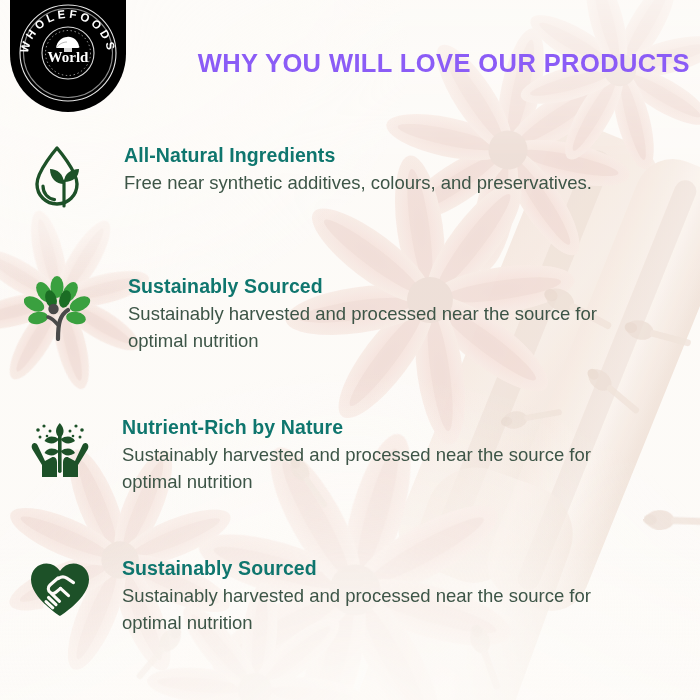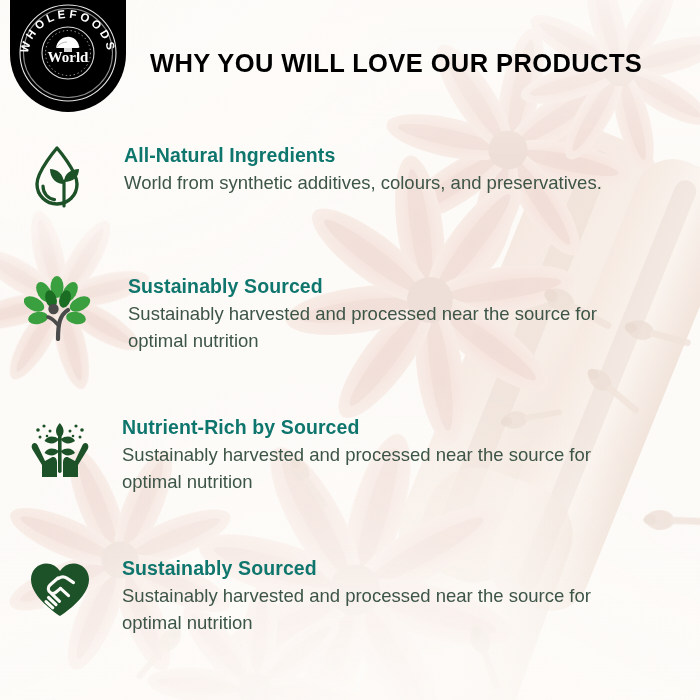--- a/index.html
+++ b/index.html
@@ -58,22 +58,22 @@
   
   #headline {
     position: absolute;
     left: 150px;
     top: 48px;
     width: 540px;
     z-index: 4;
     font-size: 25.5px;
     font-weight: 700;
     letter-spacing: 0.4px;
-    color: #000000;
-    text-align: left;
+    color: #8b5cf6;
+    text-align: right;
     line-height: 1.2;
     white-space: nowrap;
   }
 
   
   #features {
     position: absolute;
     left: 0;
     top: 130px;
     width: 700px;
@@ -266,21 +266,21 @@
         <svg width="62" height="66" viewBox="0 0 62 66" xmlns="http://www.w3.org/2000/svg">
           <path d="M26 4 C26 4 6 27 6 40 C6 51.5 14.9 60 26 60 C37.1 60 46 51.5 46 40 C46 27 26 4 26 4 Z" fill="none" stroke="#1d5128" stroke-width="3.4" stroke-linejoin="round"></path>
           <path d="M12 42 C12 49.5 17 54.5 23.5 55.6" fill="none" stroke="#1d5128" stroke-width="3.2" stroke-linecap="round"></path>
           <path d="M33 62 L33 37" stroke="#1d5128" stroke-width="3.2" stroke-linecap="round"></path>
           <path d="M33 40 C33 30 26 25 19 25 C19 34 25 40 33 40 Z" fill="#1d5128"></path>
           <path d="M33 38 C33 30 40 25 48 25 C48 33 42 38 33 38 Z" fill="#1d5128"></path>
         </svg>
       </div>
       <div class="feature-body">
         <p class="feature-title">All-Natural Ingredients</p>
-        <p class="feature-desc">World from synthetic additives, colours, and preservatives.</p>
+        <p class="feature-desc">Free near synthetic additives, colours, and preservatives.</p>
       </div>
     </div>
 
     <div class="feature" id="feature-1">
       <div class="feature-icon">
         <svg width="68" height="66" viewBox="0 0 68 66" xmlns="http://www.w3.org/2000/svg">
           <g fill="#3aa03f">
             <ellipse cx="33" cy="12" rx="6.5" ry="11" transform="rotate(0 33 12)"></ellipse>
             <ellipse cx="20" cy="17" rx="6.5" ry="11" transform="rotate(-30 20 17)"></ellipse>
             <ellipse cx="46" cy="17" rx="6.5" ry="11" transform="rotate(30 46 17)"></ellipse>
@@ -332,21 +332,21 @@
             <circle cx="21" cy="19" r="1.3"></circle>
             <circle cx="56" cy="13" r="1.8"></circle>
               <circle cx="50" cy="9" r="1.6"></circle>
             <circle cx="44" cy="14" r="1.5"></circle>
               <circle cx="54" cy="20" r="1.5"></circle>
             <circle cx="47" cy="19" r="1.3"></circle>
           </g>
         </svg>
       </div>
       <div class="feature-body">
-        <p class="feature-title">Nutrient-Rich by Sourced</p>
+        <p class="feature-title">Nutrient-Rich by Nature</p>
         <p class="feature-desc">Sustainably harvested and processed near the source for optimal nutrition</p>
       </div>
     </div>
 
     <div class="feature" id="feature-3">
       <div class="feature-icon">
         <svg width="66" height="62" viewBox="0 0 66 62" xmlns="http://www.w3.org/2000/svg">
           <path d="M33 57 C33 57 4 39 4 20.5 C4 11 11 4.5 19.5 4.5 C25 4.5 30 7.5 33 12
                    C36 7.5 41 4.5 46.5 4.5 C55 4.5 62 11 62 20.5 C62 39 33 57 33 57 Z" fill="#1d5128"></path>
           <g fill="none" stroke="#fdfbf8" stroke-width="3.1" stroke-linecap="round" stroke-linejoin="round">

